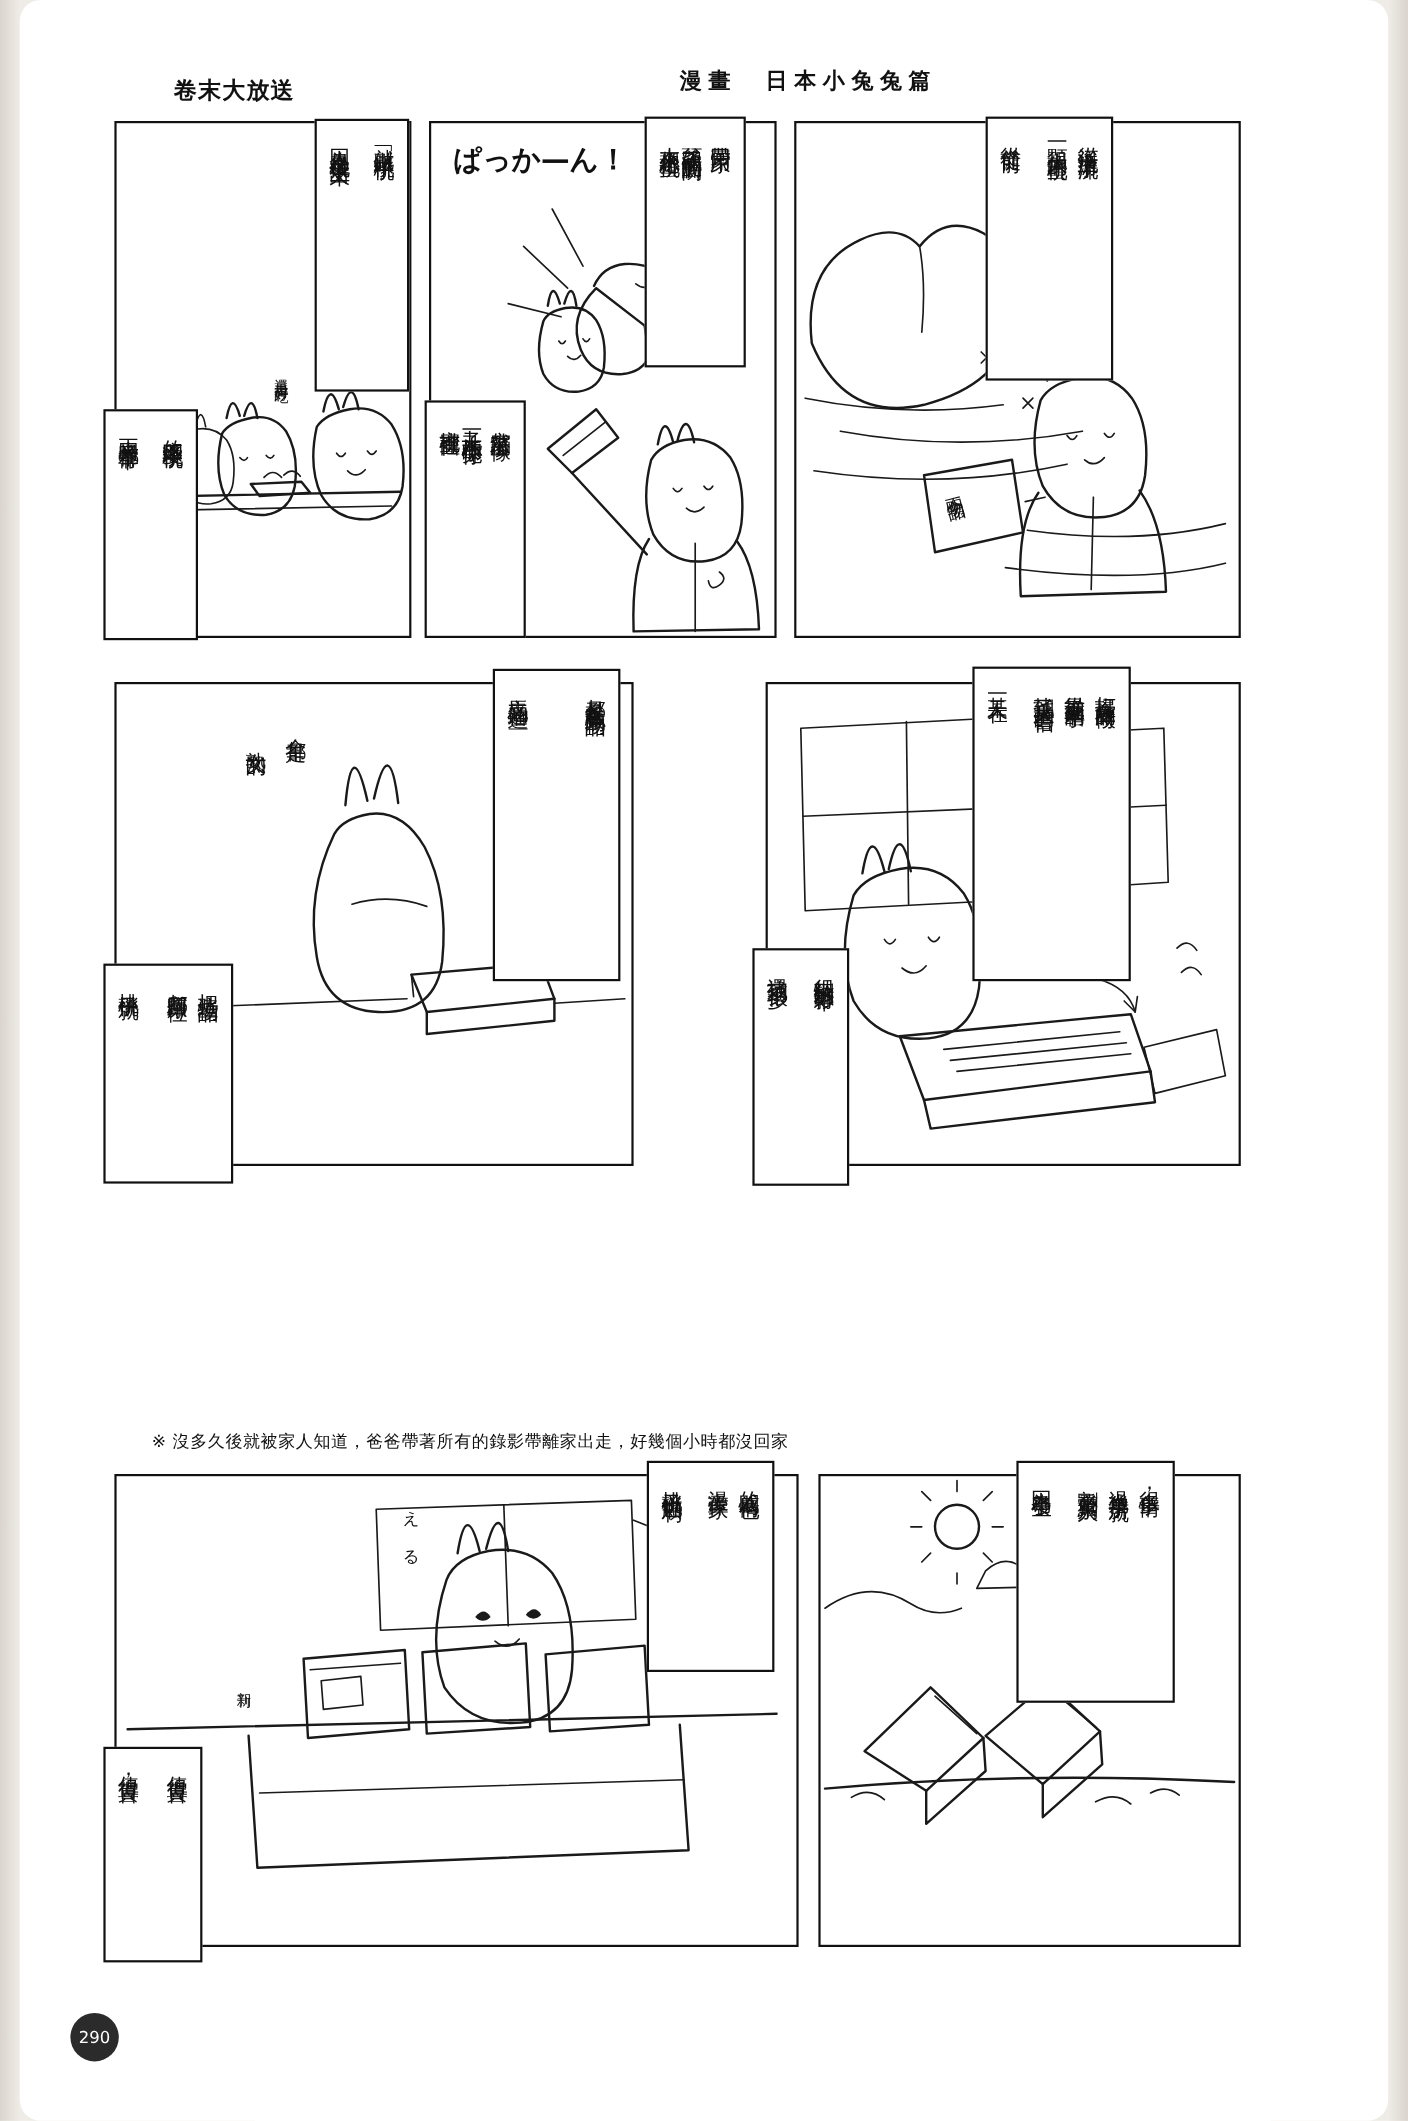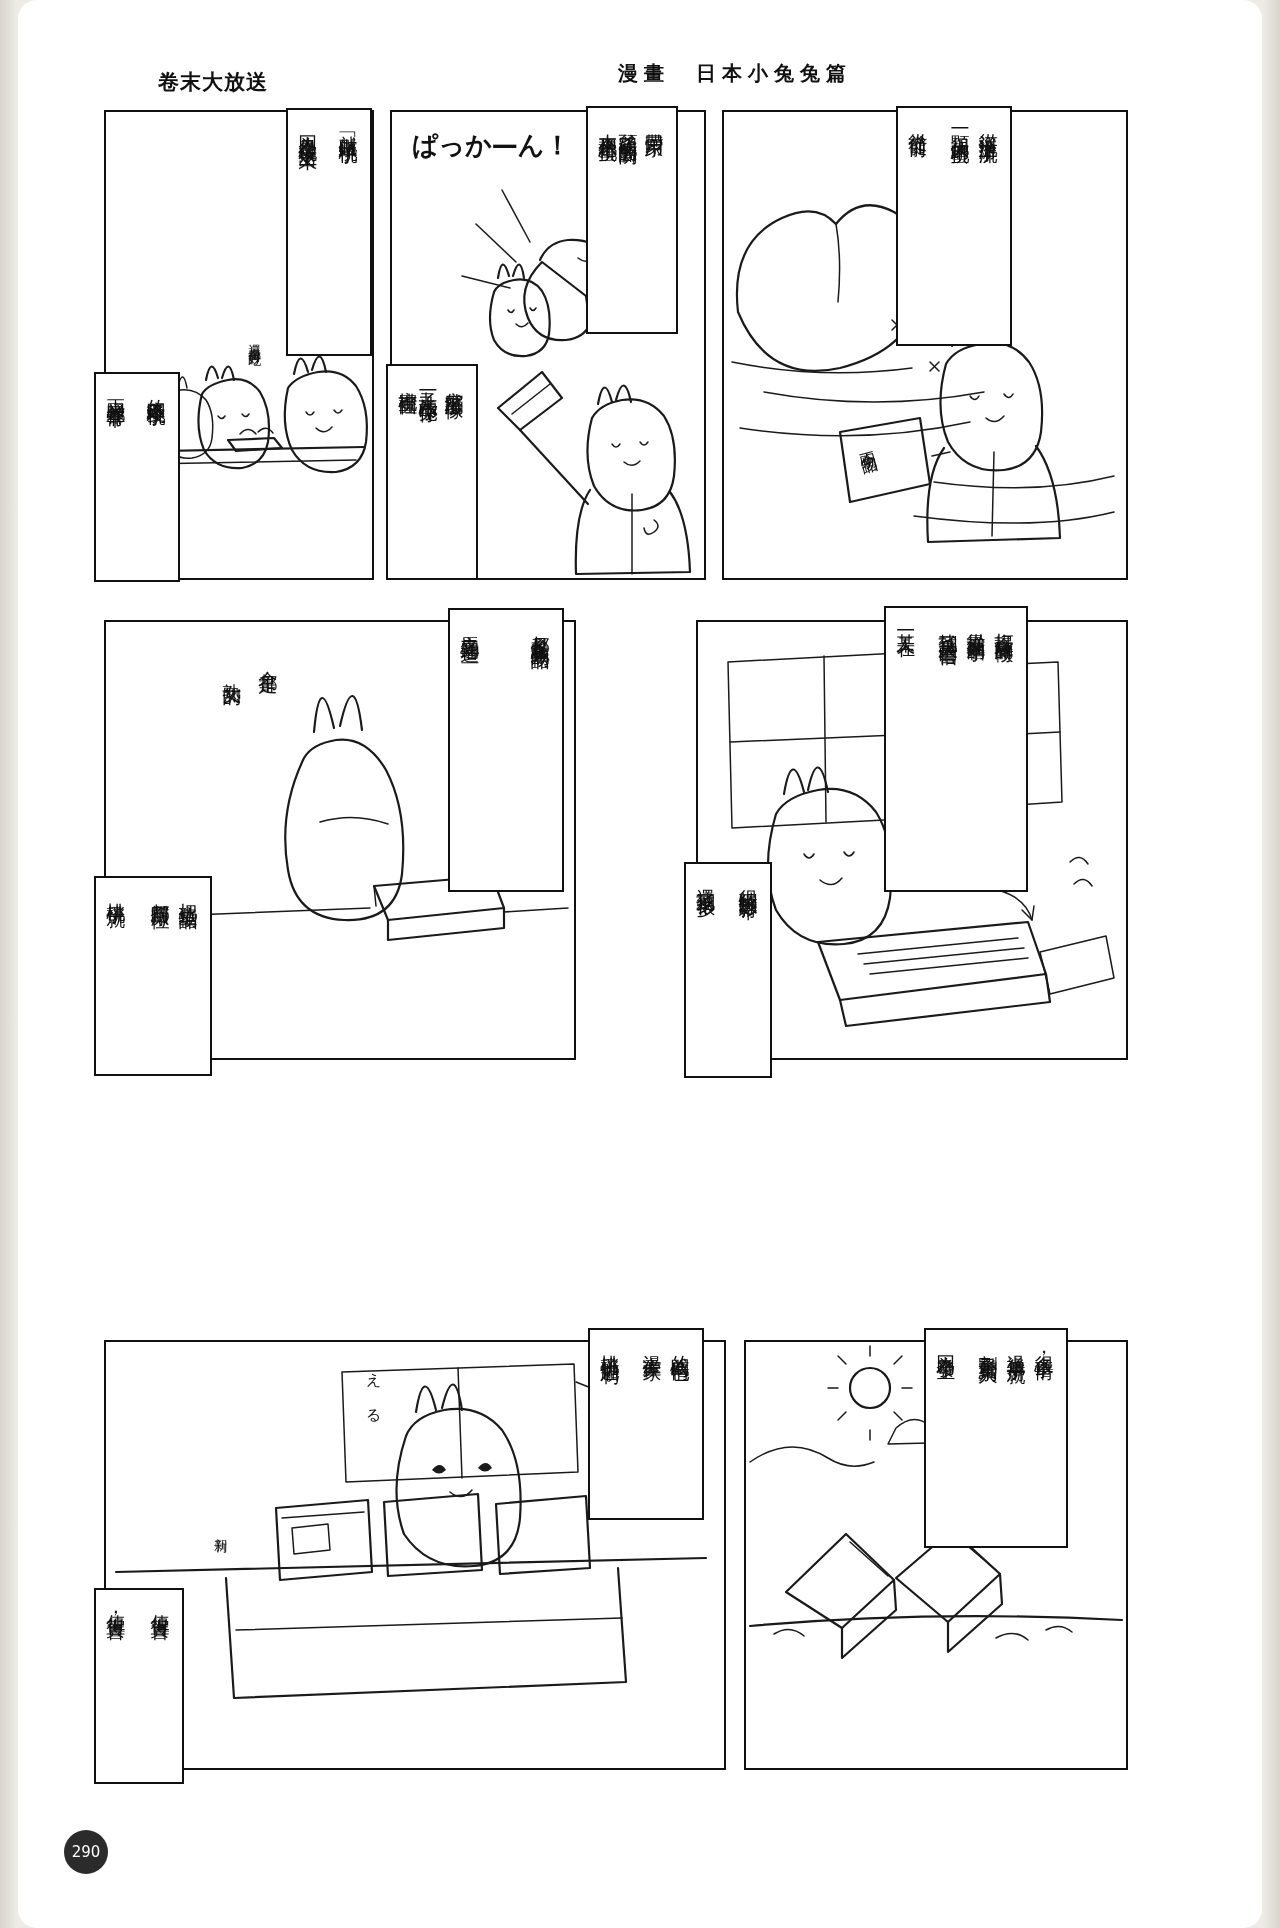--- a/index.html
+++ b/index.html
@@ -299,20 +299,21 @@
       <div class="v" style="font-size:19px;position:absolute;right:38px;top:10px;height:262px;">從最裡面的箱子</div>
       <div class="v" style="font-size:19px;position:absolute;right:66px;top:10px;height:262px;">找到了大量的書信</div>
     </div>
 
     <div class="bubble" style="left:-14px;top:240px;width:88px;height:216px;padding:10px 8px;">
       <div class="v" style="font-size:19px;height:100%;">還找到了很多</div>
       <div class="v" style="font-size:19px;position:absolute;right:10px;top:10px;height:192px;">很特別的錄影帶</div>
     </div>
   </div>
 
+  <div class="note">※ 沒多久後就被家人知道，爸爸帶著所有的錄影帶離家出走，好幾個小時都沒回家</div>
 
   <div class="panel" style="left:86px;top:1340px;width:622px;height:430px;">
     <svg width="618" height="426" viewBox="0 0 618 426">
 
       <path class="ink-thin" d="M236 30 L468 22 L472 130 L240 140 Z"></path>
       <path class="ink-thin" d="M352 26 L356 136"></path>
 
       <path class="ink" d="M10 230 L600 216"></path>
       <path class="ink" d="M120 236 L128 356 L520 340 L512 226"></path>
       <path class="ink-thin" d="M130 288 L516 276"></path>

